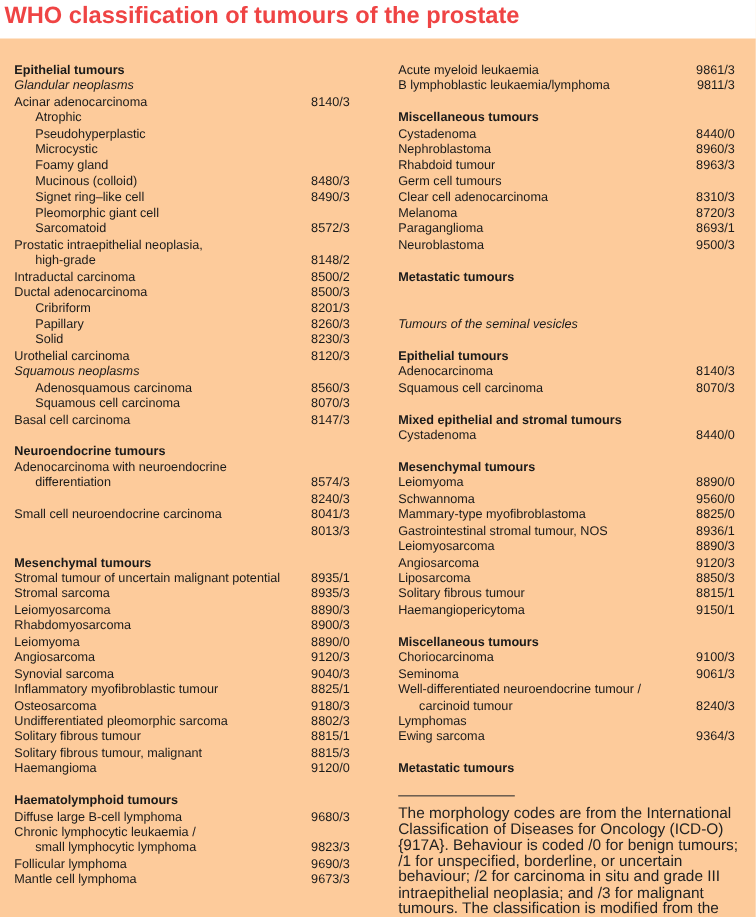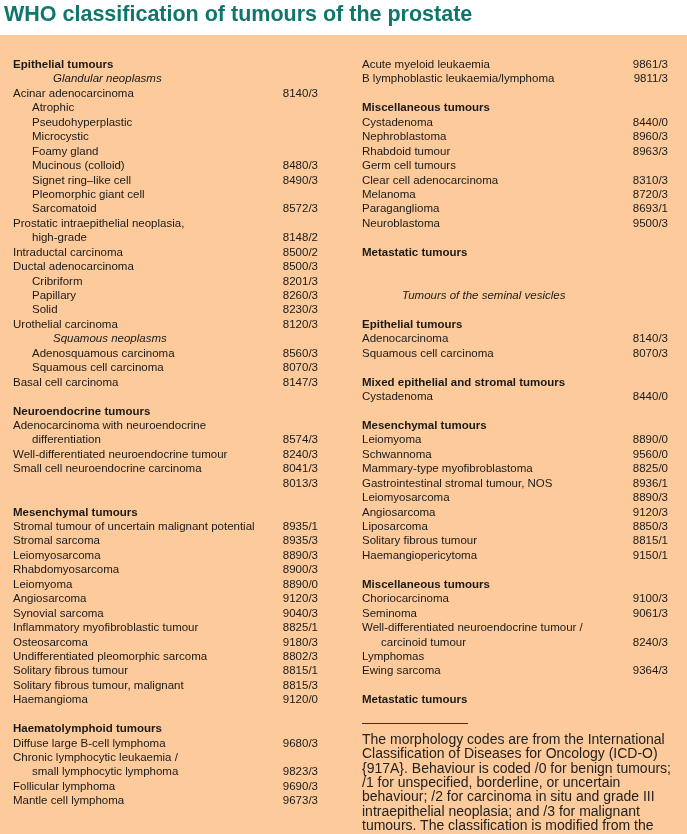--- a/index.html
+++ b/index.html
@@ -3,40 +3,40 @@
 <meta charset="utf-8">
 <style>
   html, body { margin: 0; padding: 0; background: #ffffff; }
   body {
     width: 687px; height: 834px; overflow: hidden; position: relative;
     font-family: "Liberation Sans", sans-serif; color: #1a1a1a;
   }
   .title {
     position: absolute; left: 4px; top: 2px; margin: 0;
     font-family: "Liberation Sans", sans-serif;
-    font-weight: bold; font-size: 21.5px; color: #0f766e; letter-spacing: 0px;
+    font-weight: bold; font-size: 21.5px; color: #ef4444; letter-spacing: 0px;
   }
   .panel {
     position: absolute; left: 0; top: 35px; width: 687px; height: 799px;
     background: #fdcb9b;
     padding-left: 28px;
   }
   .col {
     position: absolute; top: 22px;
     font-size: 11.5px; line-height: 14.45px;
   }
   .col.left { left: 13px; width: 305px; }
   .col.right { left: 362px; width: 306px; }
   .row { position: relative; height: 14.45px; white-space: nowrap; }
   .row .name { position: absolute; left: 0; }
   .row.indent .name { left: 19px; }
   .row .code { position: absolute; right: 0; }
   .col.left .row .code { right: 0; }
   .heading { font-weight: bold; height: 14.45px; white-space: nowrap; }
-  .subhead { font-style: italic; height: 14.45px; white-space: nowrap; margin-left: 40px; }
+  .subhead { font-style: italic; height: 14.45px; white-space: nowrap; }
   .gap { height: 14.45px; }
   .gap2 { height: 28.9px; }
   .footnote-rule {
     width: 106px; height: 0; border-top: 1px solid #333; margin: 16px 0 8px 0;
   }
   .footnote {
     font-size: 14px; line-height: 14.4px; color: #222; width: 316px; white-space: normal;
   }
 </style>
 </head>
@@ -133,21 +133,20 @@
       <div class="heading">Neuroendocrine tumours</div>
       <div class="row">
         <span class="name">Adenocarcinoma with neuroendocrine</span>
         <span class="code"></span>
       </div>
       <div class="row indent">
         <span class="name">differentiation</span>
         <span class="code">8574/3</span>
       </div>
       <div class="row">
-        <span class="name">Well-differentiated neuroendocrine tumour</span>
         <span class="code">8240/3</span>
       </div>
       <div class="row">
         <span class="name">Small cell neuroendocrine carcinoma</span>
         <span class="code">8041/3</span>
       </div>
       <div class="row">
         <span class="code">8013/3</span>
       </div>
       <div class="gap"></div>

